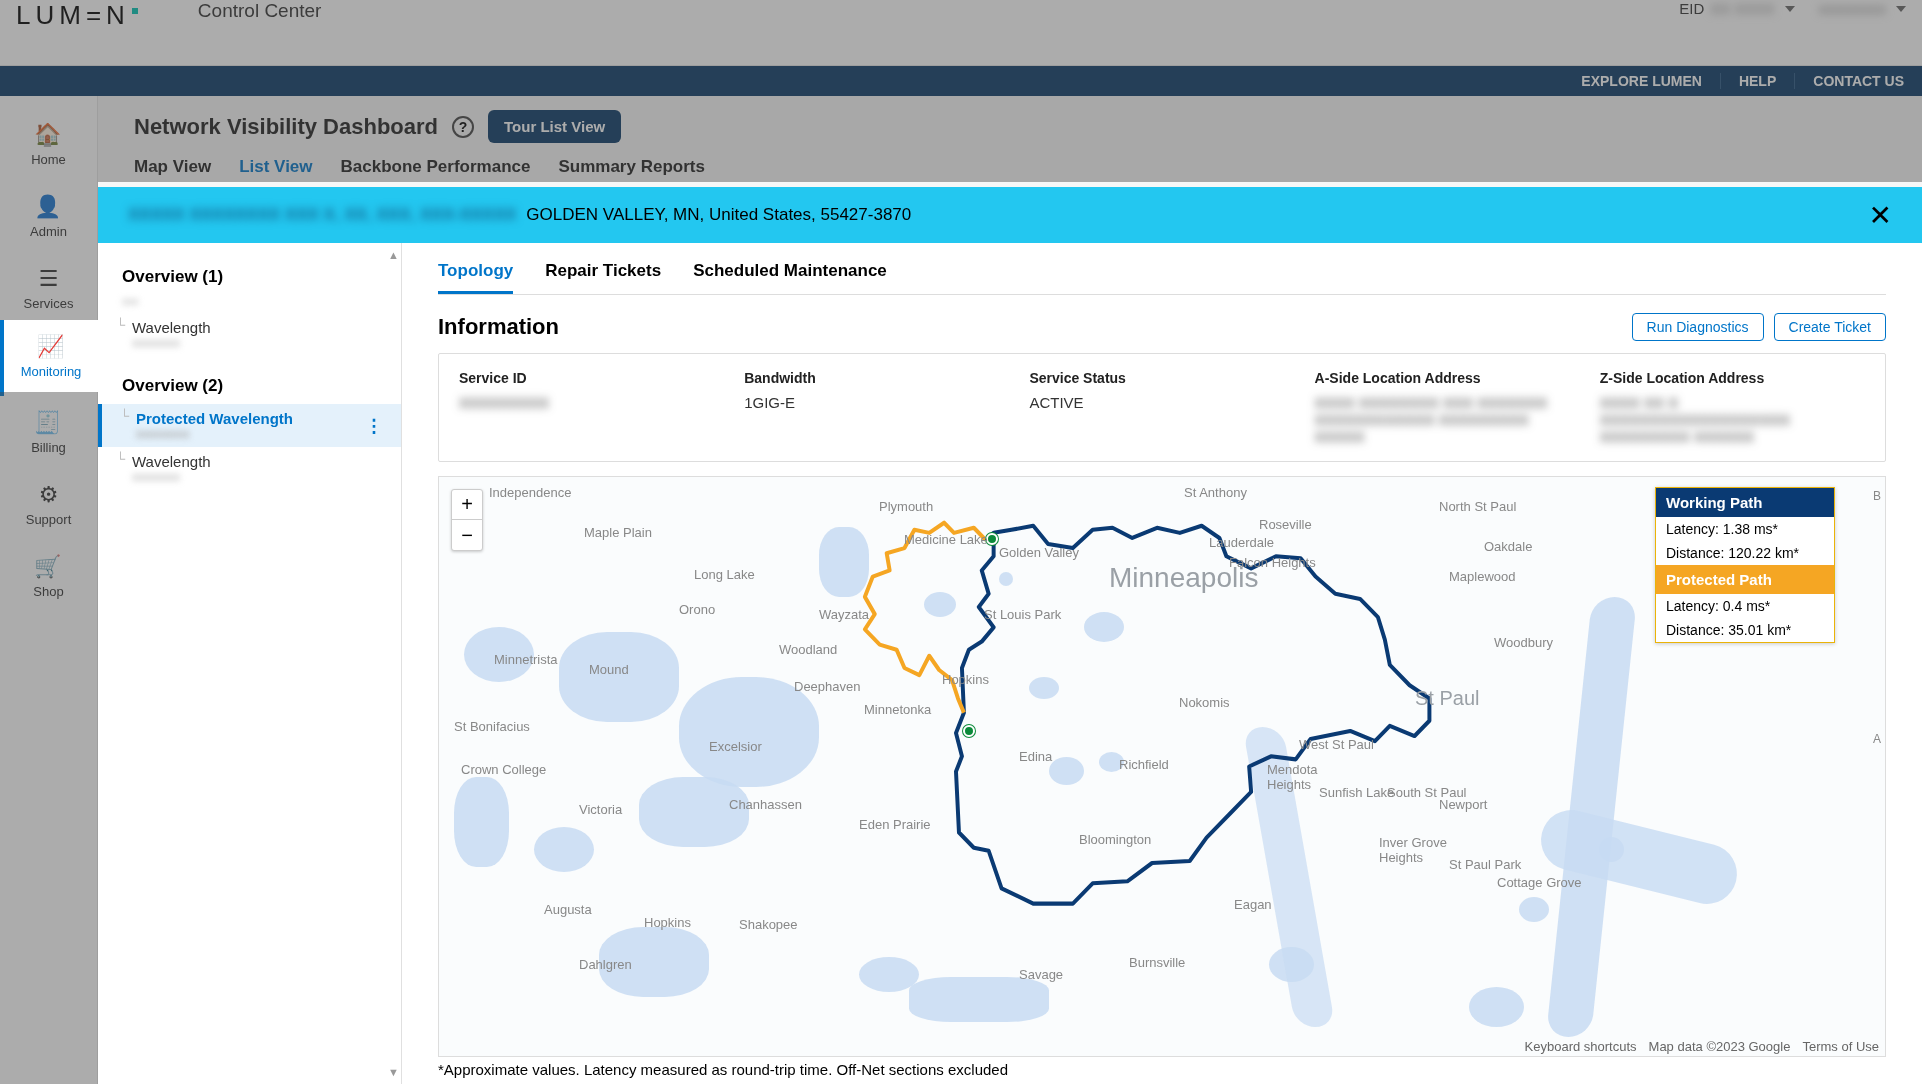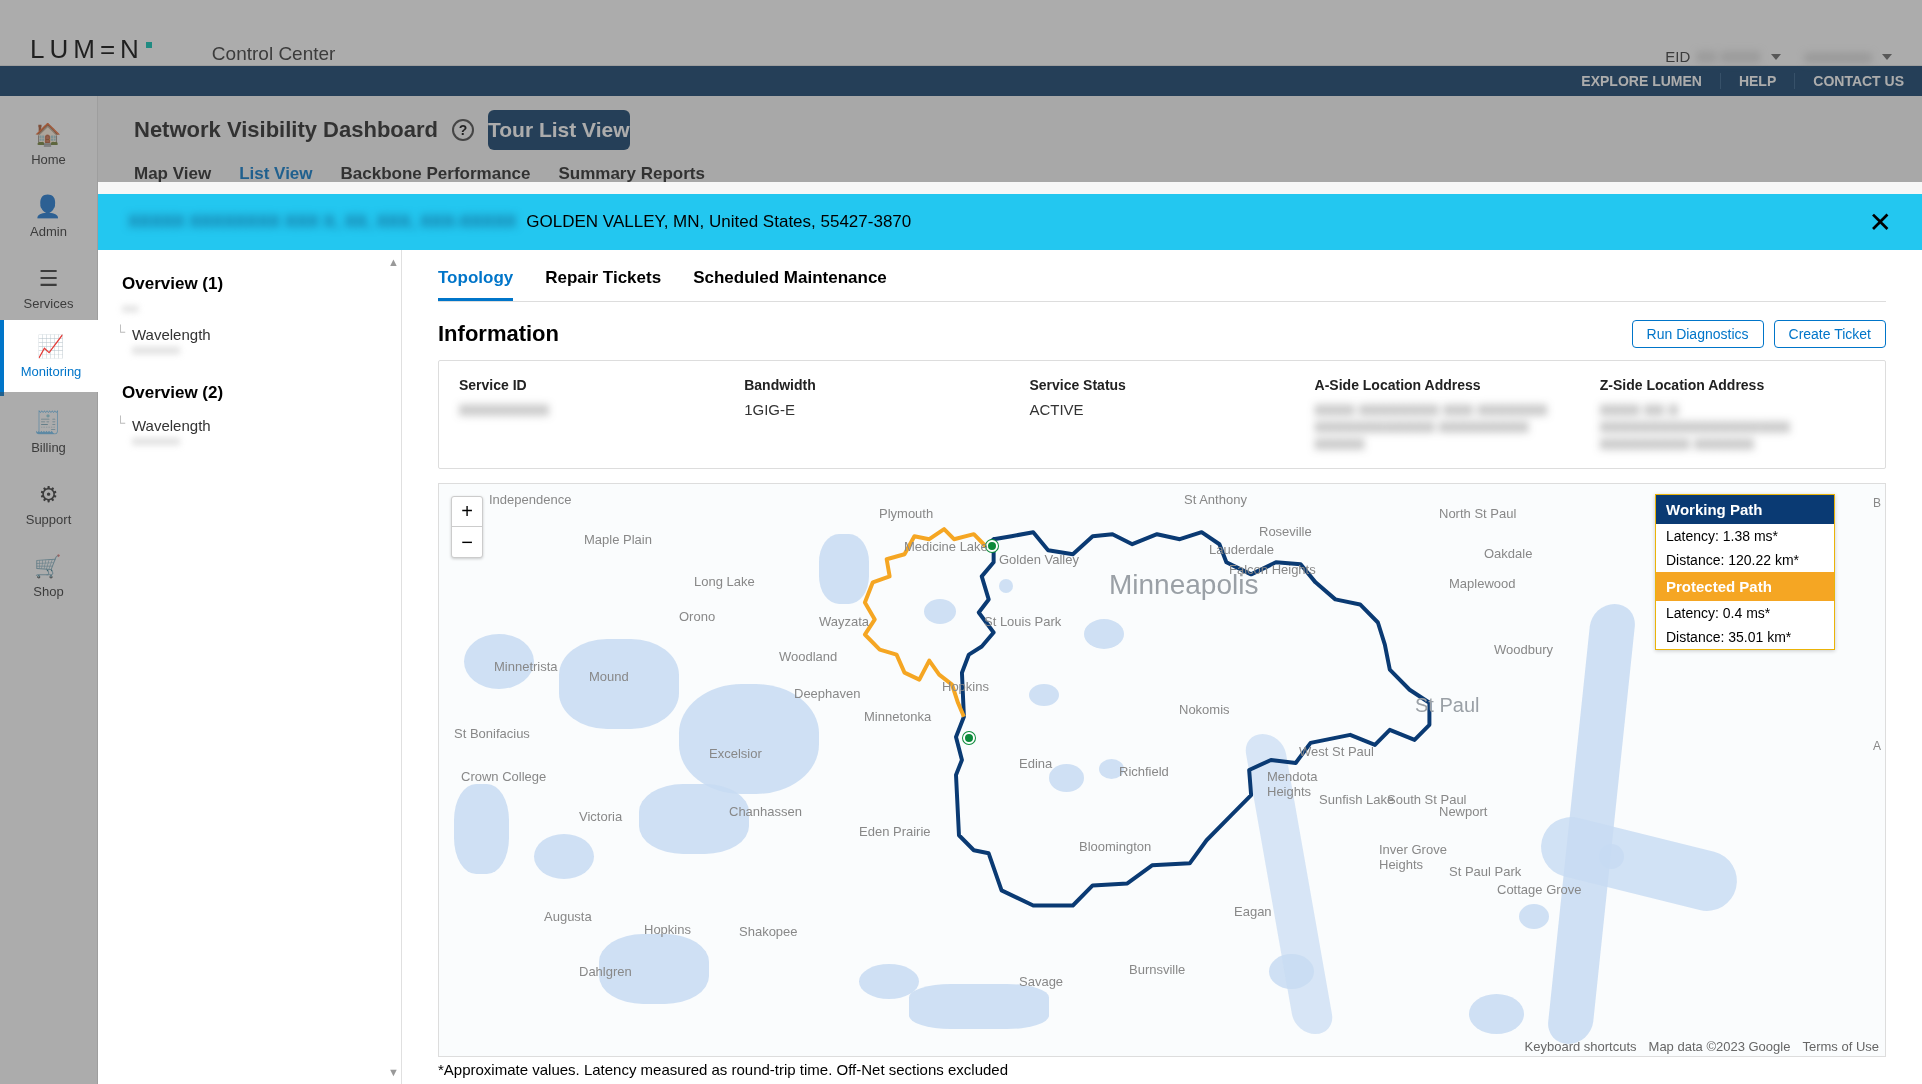--- a/index.html
+++ b/index.html
@@ -1,19 +1,19 @@
 <!DOCTYPE html>
 <html><head>
   <meta charset="utf-8">
   <style>
     * { margin: 0; padding: 0; box-sizing: border-box; font-family: -apple-system, BlinkMacSystemFont, 'Segoe UI', Arial, sans-serif; }
     html, body { width: 1922px; height: 1084px; overflow: hidden; background: #fff; }
 
     
-    .topbar { height: 66px; background: #fff; display: flex; align-items: flex-end; padding: 0 30px; border-bottom: 1px solid #e5e5e5; }
+    .topbar { height: 66px; background: #fff; display: flex; align-items: flex-start; padding: 0 16px; border-bottom: 1px solid #e5e5e5; }
     .logo { font-size: 26px; font-weight: 400; letter-spacing: 5px; font-family: Arial, sans-serif; }
     .logo-dot { display: inline-block; width: 6px; height: 6px; background: #00c4b3; margin-left: 2px; vertical-align: super; }
     .app-title { margin-left: 60px; font-size: 19px; color: #333; font-weight: 500; }
     .topbar-right { margin-left: auto; display: flex; align-items: center; gap: 24px; font-size: 15px; color: #333; }
     .eid-group { display: flex; align-items: center; gap: 6px; }
     .blur-text { filter: blur(4px); color: #888; user-select: none; }
 
     
     .utilbar { height: 30px; background: #0a3a66; color: #fff; display: flex; align-items: center; justify-content: flex-end; padding: 0 18px; gap: 18px; font-size: 14px; font-weight: 600; }
     .utilbar span { border-right: 1px solid #2a5a86; padding-right: 18px; }
@@ -28,21 +28,21 @@
     .rail-item.active { border-left: 4px solid #0075c9; color: #0075c9; background: #fff; }
     .rail-icon { font-size: 22px; margin-bottom: 4px; }
 
     
     .main { flex: 1; background: #f7f7f7; position: relative; display: flex; flex-direction: column; }
 
     .page-head { padding: 14px 36px 0; }
     .page-title-row { display: flex; align-items: center; gap: 14px; }
     .page-title { font-size: 22px; font-weight: 700; color: #222; }
     .help-circle { width: 22px; height: 22px; border: 2px solid #444; border-radius: 50%; display: inline-flex; align-items: center; justify-content: center; font-size: 14px; font-weight: 700; }
-    .tour-btn { background: #0a3a66; color: #fff; border: none; border-radius: 6px; padding: 8px 0; font-size: 21px; font-weight: 600; cursor: pointer; }
+    .tour-btn { background: #0a3a66; color: #fff; border: none; border-radius: 6px; padding: 8px 16px; font-size: 15px; font-weight: 600; cursor: pointer; }
     .subtabs { display: flex; gap: 28px; margin-top: 14px; font-size: 17px; font-weight: 600; color: #222; }
     .subtabs .active { color: #0075c9; }
 
     
     .banner { background: #23c7f0; color: #000; height: 56px; display: flex; align-items: center; padding: 0 30px; font-size: 17px; font-weight: 500; position: relative; z-index: 60; }
     .banner .blur-text { color: #0a3a66; margin-right: 10px; }
     .banner-close { margin-left: auto; font-size: 28px; cursor: pointer; font-weight: 300; }
 
     
     .lower { flex: 1; display: flex; position: relative; z-index: 60; background: #fff; }
@@ -186,20 +186,27 @@
         <span class="side-scroll-up">▲</span>
         <div class="ov-head">Overview (1)</div>
         <div style="filter:blur(3px);font-size:11px;color:#aaa;padding:0 24px 6px;">xxx</div>
         <div class="tree-item">
           <div>
               <div>Wavelength</div>
               <span class="sub">xxxxxxxx</span>
             </div>
         </div>
         <div class="ov-head" style="margin-top:12px;">Overview (2)</div>
+        <div class="tree-item selected">
+          <div>
+              <div>Protected Wavelength</div>
+              <span class="sub">xxxxxxxx</span>
+            </div>
+          <span class="tree-kebab">⋮</span>
+        </div>
         <div class="tree-item">
           <div>
               <div>Wavelength</div>
               <span class="sub">xxxxxxxx</span>
             </div>
         </div>
         <span class="side-scroll-dn">▼</span>
       </div>
 
       <div class="detail">

